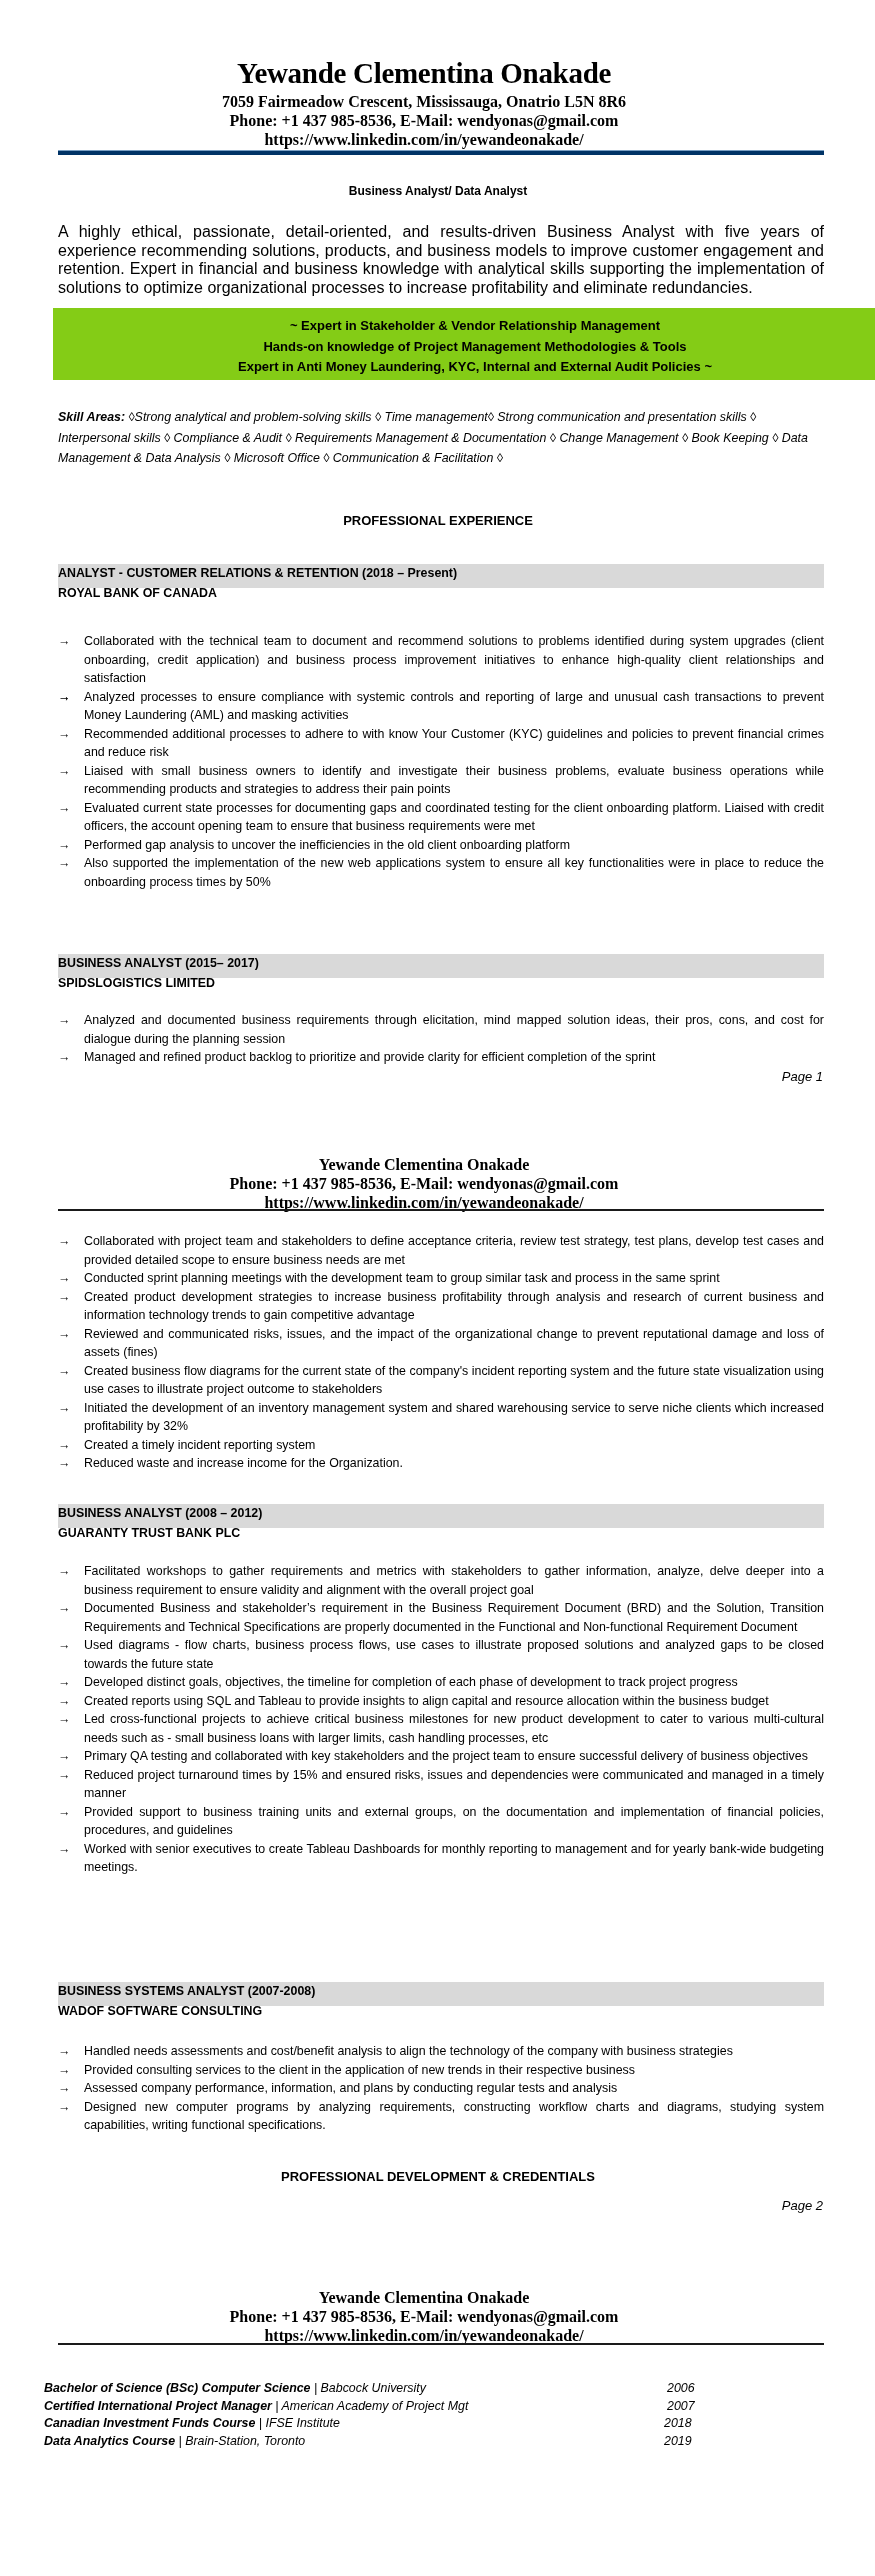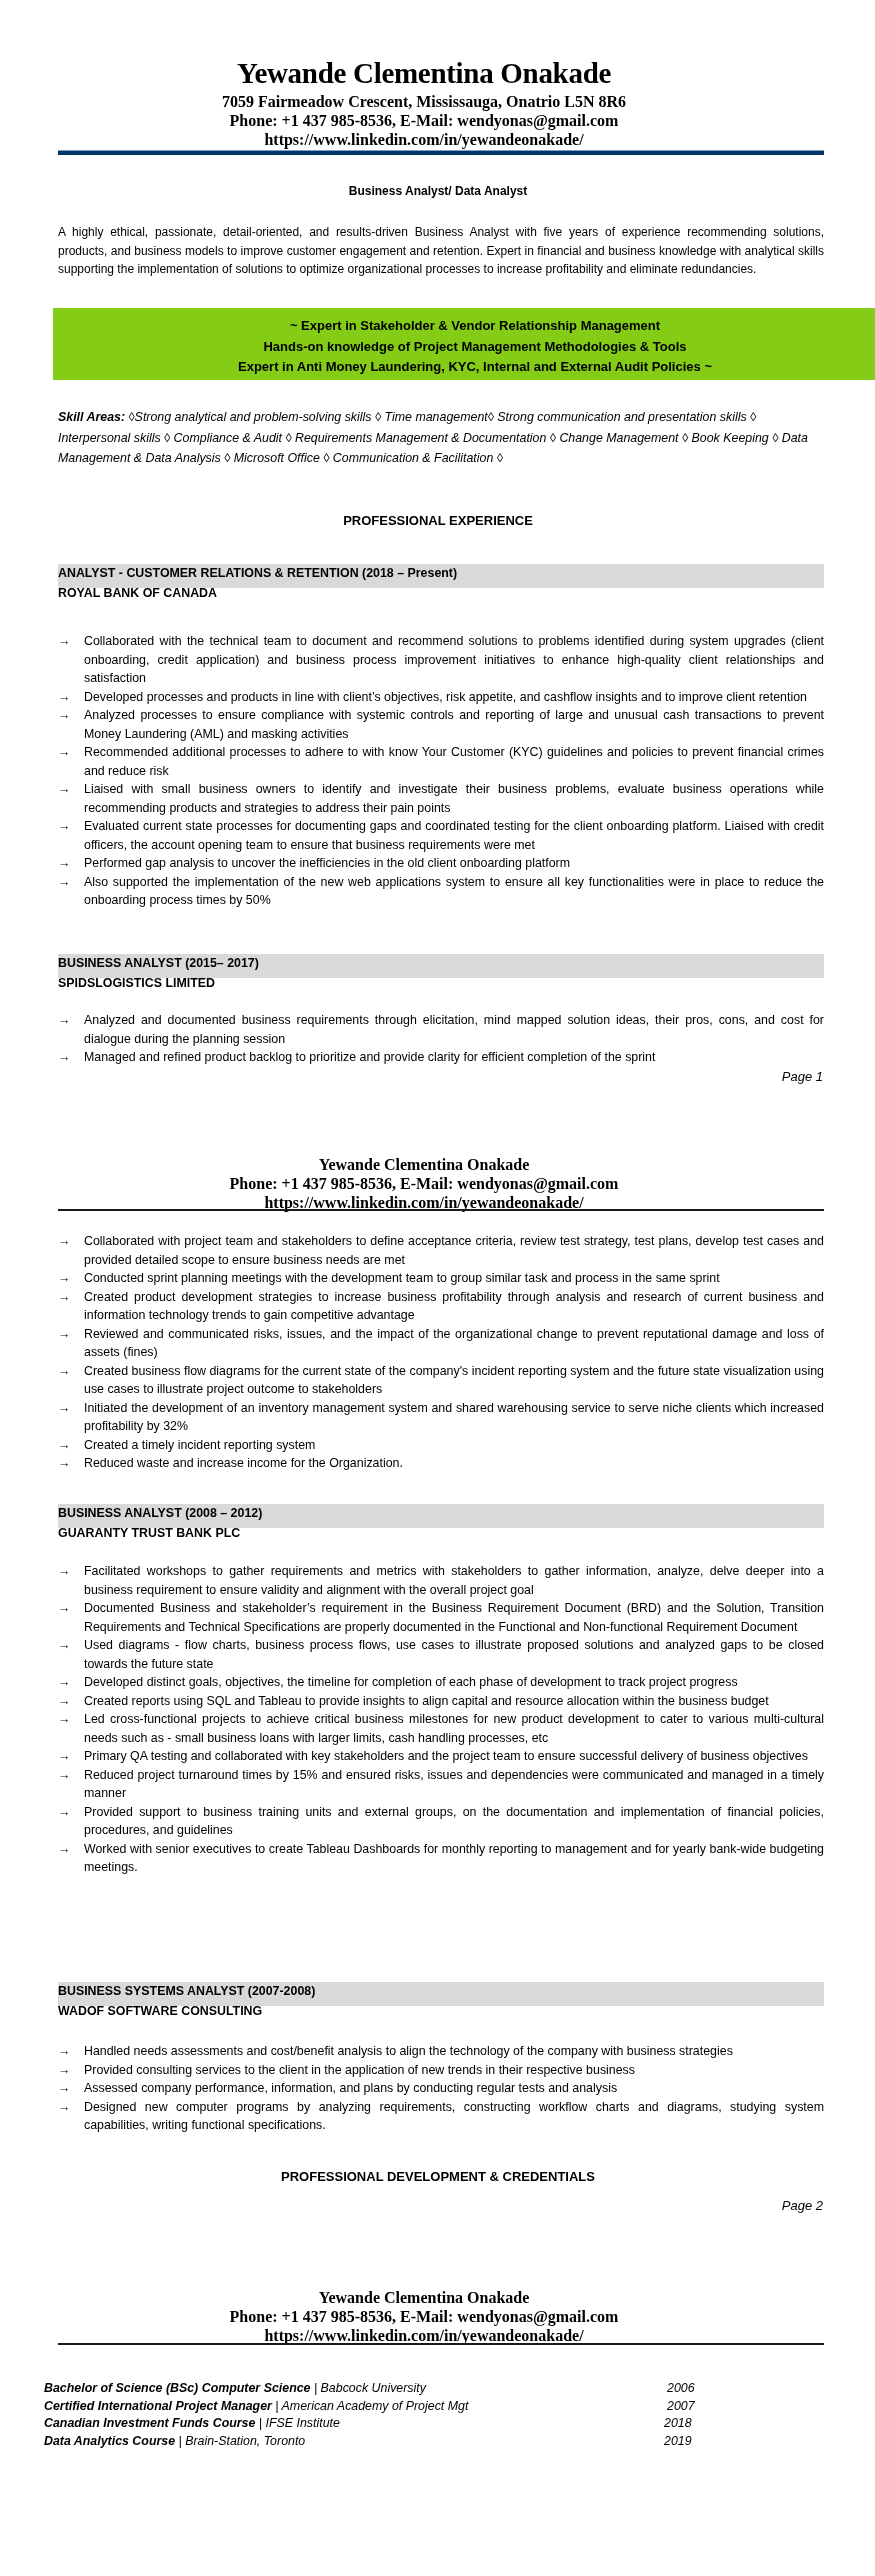--- a/index.html
+++ b/index.html
@@ -5,21 +5,21 @@
   html, body { margin: 0; padding: 0; background: #ffffff; }
   body { width: 876px; height: 3400px; position: relative; overflow: hidden; color: #000; font-family: "Liberation Sans", sans-serif; }
   .abs { position: absolute; }
   .serif { font-family: "Liberation Serif", serif; font-weight: bold; text-align: center; left: 0; width: 848px; }
   .hdr-name-big { top: 57px; font-size: 29px; line-height: 33px; letter-spacing: -0.3px; }
   .hdr-line { font-size: 16px; line-height: 19.6px; }
   .rule-navy { left: 58px; width: 766px; height: 3.6px; background: #003366; border-top: 0.5px solid #7aa0c4; }
   .rule-black { left: 58px; width: 766px; height: 2.1px; background: #1a1a1a; }
   .sans { font-family: "Liberation Sans", sans-serif; }
   .title { left: 0; width: 876px; text-align: center; font-weight: bold; font-size: 12px; top: 184px; }
-  .summary { left: 58px; width: 766px; font-size: 12px; line-height: 18.5px; text-align: justify; top: 223px; }
+  .summary { left: 58px; width: 766px; font-size: 16px; line-height: 18.5px; text-align: justify; top: 223px; }
   .expert-box { left: 53px; width: 844px; top: 308px; height: 72px; background: #84cc16; }
   .expert-box div { text-align: center; font-weight: bold; font-size: 13px; line-height: 20.6px; }
   .expert-box .l1 { margin-top: 8.2px; }
   .skills { left: 58px; width: 752px; font-size: 12.4px; line-height: 20.6px; font-style: italic; top: 407px; }
   .skills .lbl { font-weight: bold; }
   .sec-title { left: 0; width: 876px; text-align: center; font-weight: bold; font-size: 13px; }
   .job-box { left: 58px; width: 766px; background: #d9d9d9; height: 24px; }
   .job-box div { font-weight: bold; font-size: 12.4px; line-height: 19.6px; }
   ul.bullets { left: 58px; width: 766px; list-style: none; margin: 0; padding: 0; }
   ul.bullets li { position: relative; padding-left: 26px; font-size: 12.4px; line-height: 18.5px; text-align: justify; }
@@ -51,21 +51,21 @@
 <div class="abs skills sans"><span class="lbl">Skill Areas:</span><span> ◊Strong analytical and problem-solving skills ◊ Time management◊ Strong communication and presentation skills ◊ Interpersonal skills ◊ Compliance &amp; Audit ◊ Requirements Management &amp; Documentation ◊ Change Management ◊ Book Keeping ◊  Data Management &amp; Data Analysis ◊  Microsoft Office ◊  Communication &amp; Facilitation ◊</span></div>
 
 <div class="abs sec-title sans" style="top:513px;">PROFESSIONAL EXPERIENCE</div>
 
 <div class="abs job-box sans" style="top:564px;">
   <div>ANALYST - CUSTOMER RELATIONS &amp; RETENTION (2018 – Present)</div>
   <div>ROYAL BANK OF CANADA</div>
 </div>
 <ul class="abs bullets sans" style="top:632px;">
   <li><span class="arrow">→</span><span>Collaborated with the technical team to document and recommend solutions to problems identified during system upgrades (client onboarding, credit application) and business process improvement initiatives to enhance high-quality client relationships and satisfaction</span></li>
-  <li><span class="arrow">→</span><span>Developed processes and products in line with client’s objectives, risk appetite, and cashflow insights and to improve client retention</span></li>
+  <li><span class="arrow">→</span></li>
   <li><span class="arrow">→</span><span>Analyzed processes to ensure compliance with systemic controls and reporting of large and unusual cash transactions to prevent Money Laundering (AML) and masking activities</span></li>
   <li><span class="arrow">→</span><span>Recommended additional processes to adhere to with know Your Customer (KYC) guidelines and policies to prevent financial crimes and reduce risk</span></li>
   <li><span class="arrow">→</span><span>Liaised with small business owners to identify and investigate their business problems, evaluate business operations while recommending products and strategies to address their pain points</span></li>
   <li><span class="arrow">→</span><span>Evaluated current state processes for documenting gaps and coordinated testing for the client onboarding platform. Liaised with credit officers, the account opening team to ensure that business requirements were met</span></li>
   <li><span class="arrow">→</span><span>Performed gap analysis to uncover the inefficiencies in the old client onboarding platform</span></li>
   <li><span class="arrow">→</span><span>Also supported the implementation of the new web applications system to ensure all key functionalities were in place to reduce the onboarding process times by 50%</span></li>
 </ul>
 
 <div class="abs job-box sans" style="top:954px;">
   <div>BUSINESS ANALYST (2015– 2017)</div>

